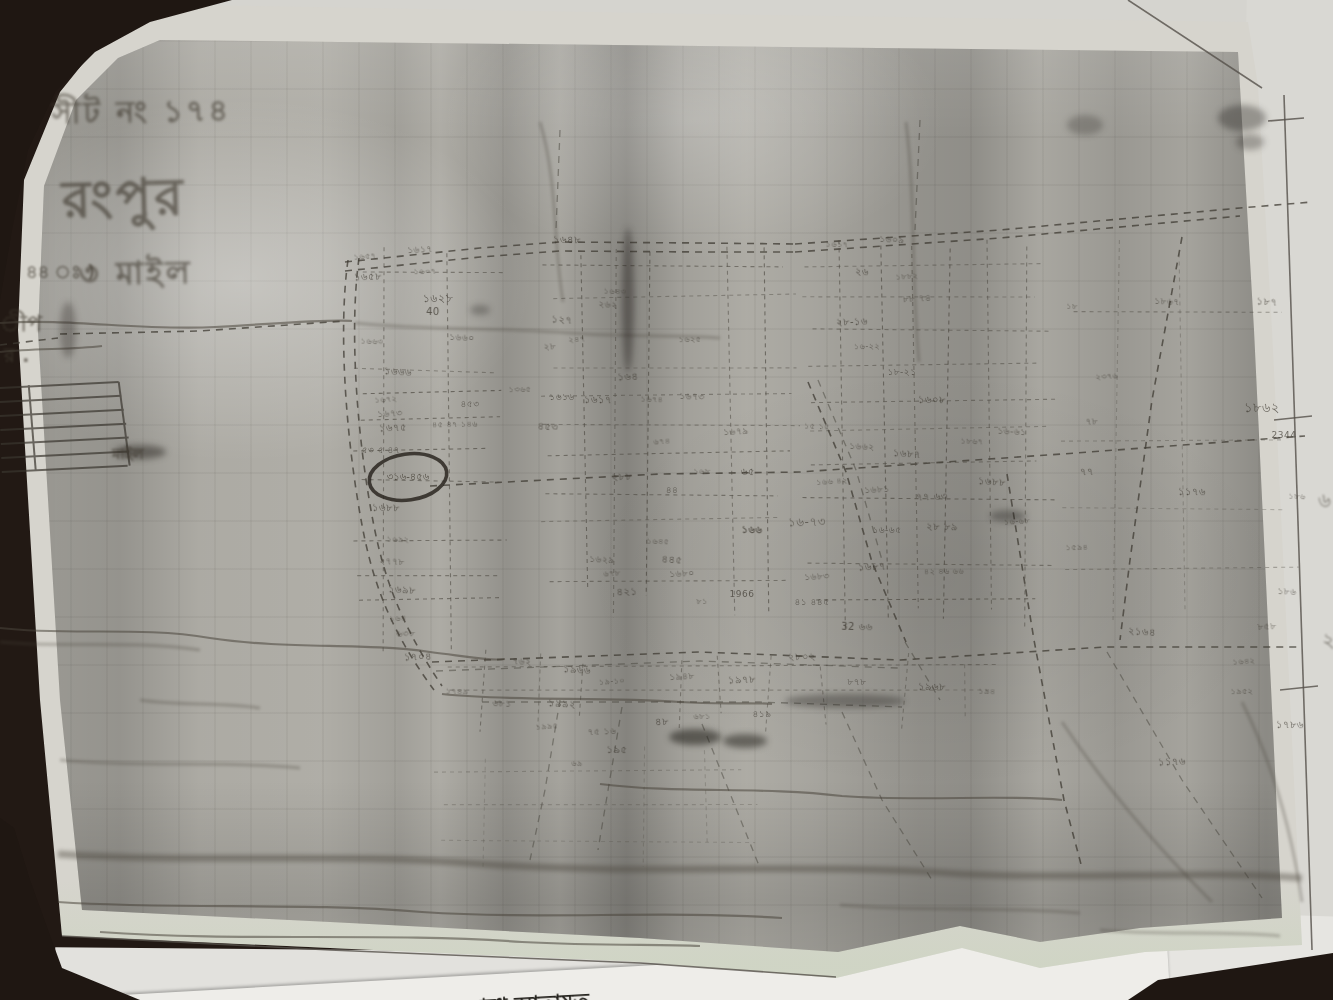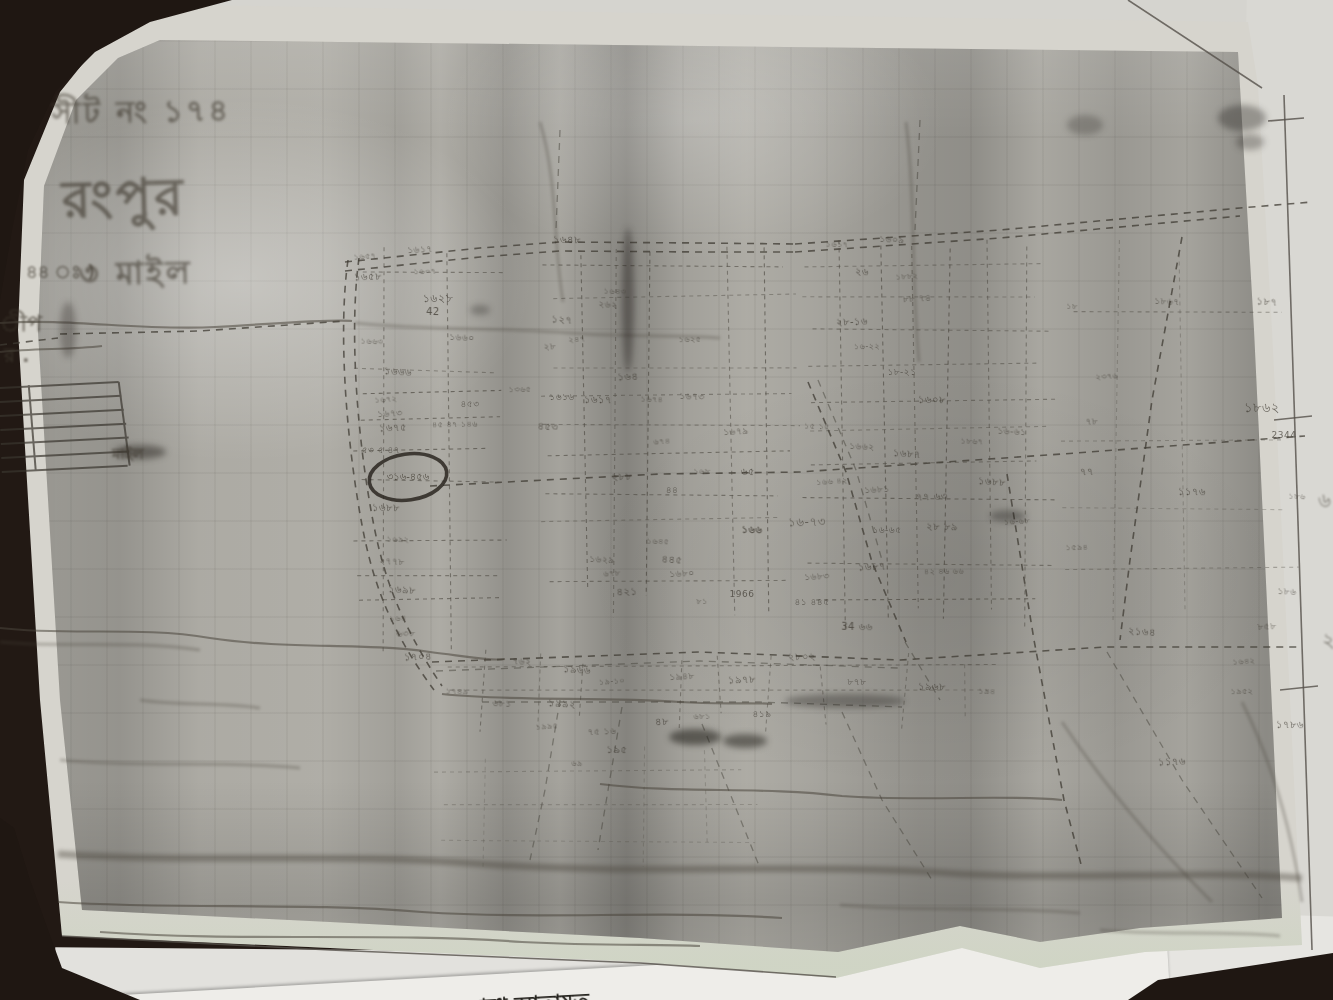--- a/index.html
+++ b/index.html
@@ -227,21 +227,21 @@
     <path class="tick" d="M62,936 L330,950 L640,963 L836,977" fill="none" opacity=".5"></path>
   </g>
 </svg>
 
 <div class="abs" id="plots">
     <span class="pn" style="left: 365px; top: 257px; font-size: 8px; opacity: 0.6; transform: translate(-50%, -50%) rotate(-4deg);">১৬৫৭</span>
     <span class="pn" style="left: 420px; top: 250px; font-size: 9px; opacity: 0.68; transform: translate(-50%, -50%) rotate(-3deg);">১৬১৭</span>
     <span class="pn" style="left: 368px; top: 277px; font-size: 10px; opacity: 0.76; transform: translate(-50%, -50%) rotate(-2deg);">১৬৫৮</span>
     <span class="pn" style="left: 425px; top: 272px; font-size: 8px; opacity: 0.6; transform: translate(-50%, -50%) rotate(-1deg);">১৬০৭</span>
     <span class="pn" style="left: 438px; top: 298px; font-size: 11px; opacity: 0.68; transform: translate(-50%, -50%) rotate(0deg);">১৬২৮</span>
-    <span class="pn" style="left: 433px; top: 312px; font-size: 10px; opacity: 0.76; transform: translate(-50%, -50%) rotate(1deg);">42</span>
+    <span class="pn" style="left: 433px; top: 312px; font-size: 10px; opacity: 0.76; transform: translate(-50%, -50%) rotate(1deg);">40</span>
     <span class="pn" style="left: 372px; top: 342px; font-size: 8px; opacity: 0.6; transform: translate(-50%, -50%) rotate(2deg);">১৬৬৩</span>
     <span class="pn" style="left: 462px; top: 338px; font-size: 9px; opacity: 0.68; transform: translate(-50%, -50%) rotate(3deg);">১৬৬০</span>
     <span class="pn" style="left: 398px; top: 372px; font-size: 10px; opacity: 0.76; transform: translate(-50%, -50%) rotate(4deg);">১৬৬৬</span>
     <span class="pn" style="left: 386px; top: 400px; font-size: 8px; opacity: 0.6; transform: translate(-50%, -50%) rotate(-4deg);">১৬৭২</span>
     <span class="pn" style="left: 390px; top: 414px; font-size: 9px; opacity: 0.68; transform: translate(-50%, -50%) rotate(-3deg);">১৬৭৩</span>
     <span class="pn" style="left: 393px; top: 428px; font-size: 10px; opacity: 0.76; transform: translate(-50%, -50%) rotate(-2deg);">১৬৭৫</span>
     <span class="pn" style="left: 455px; top: 425px; font-size: 8px; opacity: 0.6; transform: translate(-50%, -50%) rotate(-1deg);">৪৫ ৪৭ ১৪৬</span>
     <span class="pn" style="left: 381px; top: 450px; font-size: 9px; opacity: 0.68; transform: translate(-50%, -50%) rotate(0deg);">৫৩ ৫ ৪৭</span>
     <span class="pn" style="left: 386px; top: 508px; font-size: 10px; opacity: 0.76; transform: translate(-50%, -50%) rotate(1deg);">১৬৮৮</span>
     <span class="pn" style="left: 398px; top: 540px; font-size: 8px; opacity: 0.6; transform: translate(-50%, -50%) rotate(2deg);">১৬৯২</span>
@@ -299,21 +299,21 @@
     <span class="pn" style="left: 887px; top: 530px; font-size: 9px; opacity: 0.68; transform: translate(-50%, -50%) rotate(0deg);">১৬-৬৫</span>
     <span class="pn" style="left: 942px; top: 527px; font-size: 10px; opacity: 0.76; transform: translate(-50%, -50%) rotate(1deg);">২৮ ৮৯</span>
     <span class="pn" style="left: 972px; top: 442px; font-size: 8px; opacity: 0.6; transform: translate(-50%, -50%) rotate(2deg);">১৮৬৭</span>
     <span class="pn" style="left: 1012px; top: 432px; font-size: 9px; opacity: 0.68; transform: translate(-50%, -50%) rotate(3deg);">১৬-৬১</span>
     <span class="pn" style="left: 992px; top: 482px; font-size: 10px; opacity: 0.76; transform: translate(-50%, -50%) rotate(4deg);">১৬৮৮</span>
     <span class="pn" style="left: 1017px; top: 522px; font-size: 8px; opacity: 0.6; transform: translate(-50%, -50%) rotate(-4deg);">১৬-৬৮</span>
     <span class="pn" style="left: 817px; top: 577px; font-size: 9px; opacity: 0.68; transform: translate(-50%, -50%) rotate(-3deg);">১৬৮৩</span>
     <span class="pn" style="left: 872px; top: 567px; font-size: 10px; opacity: 0.76; transform: translate(-50%, -50%) rotate(-2deg);">১৬৮৭</span>
     <span class="pn" style="left: 944px; top: 572px; font-size: 8px; opacity: 0.6; transform: translate(-50%, -50%) rotate(-1deg);">৪২ ৪৬ ৬৬</span>
     <span class="pn" style="left: 812px; top: 602px; font-size: 9px; opacity: 0.68; transform: translate(-50%, -50%) rotate(0deg);">৪১ ৪৪৫</span>
-    <span class="pn" style="left: 857px; top: 627px; font-size: 10px; opacity: 0.76; transform: translate(-50%, -50%) rotate(1deg);">34 ৬৬</span>
+    <span class="pn" style="left: 857px; top: 627px; font-size: 10px; opacity: 0.76; transform: translate(-50%, -50%) rotate(1deg);">32 ৬৬</span>
     <span class="pn" style="left: 1072px; top: 307px; font-size: 8px; opacity: 0.6; transform: translate(-50%, -50%) rotate(2deg);">১৮</span>
     <span class="pn" style="left: 1167px; top: 302px; font-size: 9px; opacity: 0.68; transform: translate(-50%, -50%) rotate(3deg);">১৮৬৭</span>
     <span class="pn" style="left: 1267px; top: 302px; font-size: 10px; opacity: 0.76; transform: translate(-50%, -50%) rotate(4deg);">১৮৭</span>
     <span class="pn" style="left: 1107px; top: 377px; font-size: 8px; opacity: 0.6; transform: translate(-50%, -50%) rotate(-4deg);">২৩৭৬</span>
     <span class="pn" style="left: 1092px; top: 422px; font-size: 9px; opacity: 0.68; transform: translate(-50%, -50%) rotate(-3deg);">৭৮</span>
     <span class="pn" style="left: 1087px; top: 472px; font-size: 10px; opacity: 0.76; transform: translate(-50%, -50%) rotate(-2deg);">৭৭</span>
     <span class="pn" style="left: 1077px; top: 548px; font-size: 8px; opacity: 0.6; transform: translate(-50%, -50%) rotate(-1deg);">১৫৯৪</span>
     <span class="pn" style="left: 1262px; top: 407px; font-size: 13px; opacity: 0.68; transform: translate(-50%, -50%) rotate(0deg);">১৮৬২</span>
     <span class="pn" style="left: 1192px; top: 492px; font-size: 10px; opacity: 0.76; transform: translate(-50%, -50%) rotate(1deg);">১১৭৬</span>
     <span class="pn" style="left: 1297px; top: 497px; font-size: 8px; opacity: 0.6; transform: translate(-50%, -50%) rotate(2deg);">১৮৬</span>

